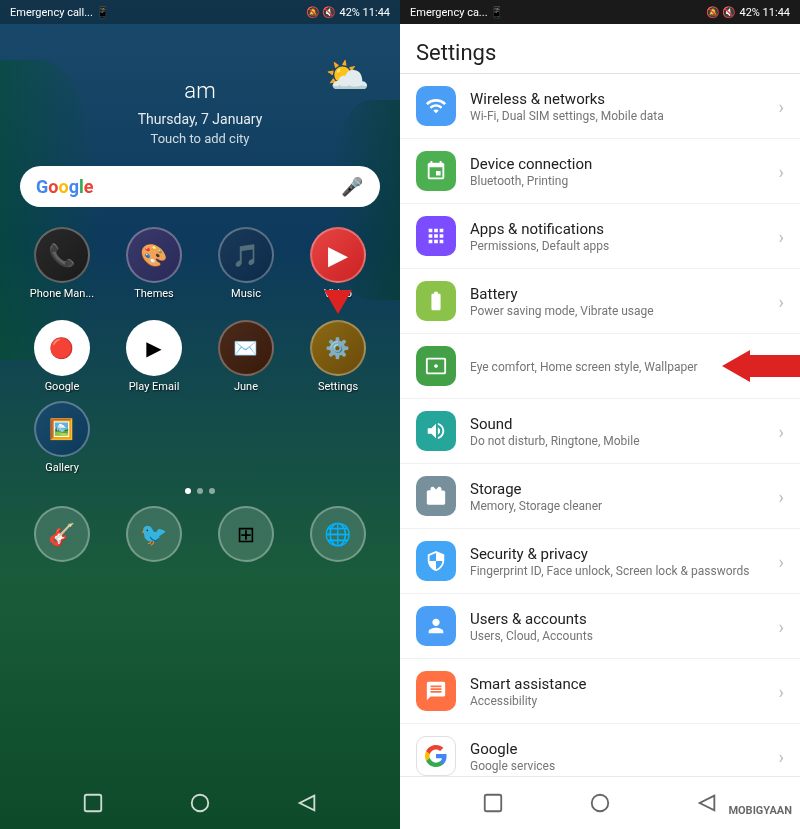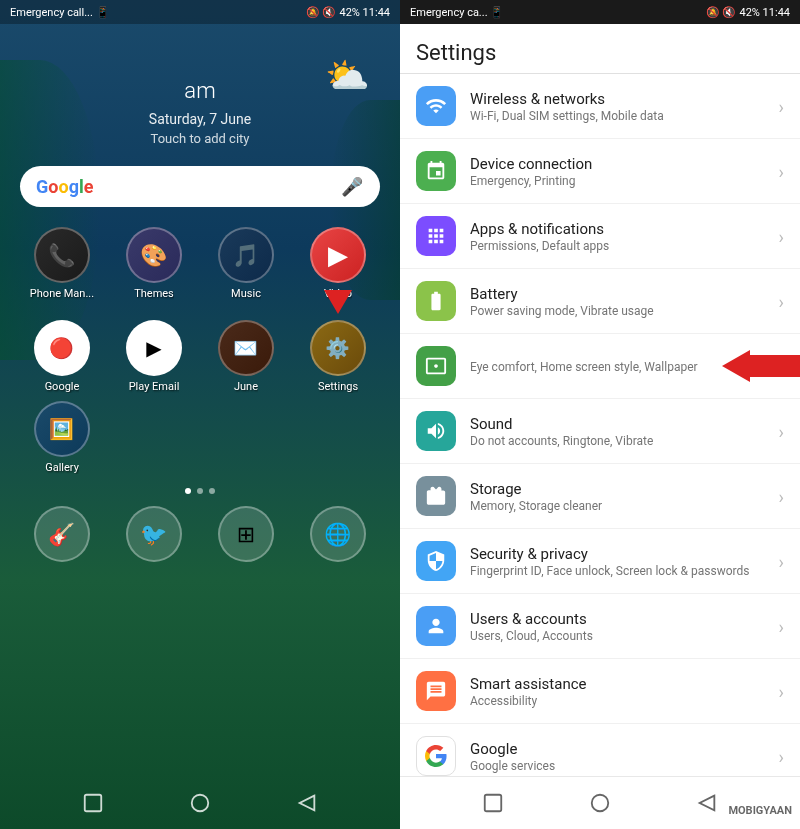--- a/index.html
+++ b/index.html
@@ -336,21 +336,21 @@
       <span>🔕</span>
       <span>🔇</span>
       <span>42% 11:44</span>
     </span>
   </div>
 
   <div class="time-section">
     <div style="display:flex; align-items:flex-start; justify-content:center; gap:4px;">
       <span class="time-am" style="margin-top:14px;">am</span>
     </div>
-    <div class="date-display">Saturday, 7 June</div>
+    <div class="date-display">Thursday, 7 January</div>
     <div class="touch-city">Touch to add city</div>
   </div>
 
   <div class="weather-icon">⛅</div>
 
   <div class="google-search">
     <div class="google-logo">
       <span>G</span><span>o</span><span>o</span><span>g</span><span>l</span><span>e</span>
     </div>
     <span class="mic-icon">🎤</span>
@@ -513,21 +513,21 @@
     </div>
 
     <div class="settings-item">
       <div class="settings-icon-wrap icon-bg-green">
         <svg class="svg-icon" viewBox="0 0 24 24">
             <path d="M17 12h-5v5h5v-5zM16 1v2H8V1H6v2H5c-1.11 0-1.99.9-1.99 2L3 19c0 1.1.89 2 2 2h14c1.1 0 2-.9 2-2V5c0-1.1-.9-2-2-2h-1V1h-2zm3 18H5V8h14v11z"></path>
           </svg>
       </div>
       <div class="settings-text">
         <div class="settings-name">Device connection</div>
-        <div class="settings-sub">Emergency, Printing</div>
+        <div class="settings-sub">Bluetooth, Printing</div>
       </div>
       <span class="settings-chevron">›</span>
     </div>
 
     <div class="settings-item">
       <div class="settings-icon-wrap icon-bg-purple">
         <svg class="svg-icon" viewBox="0 0 24 24">
             <path d="M4 8h4V4H4v4zm6 12h4v-4h-4v4zm-6 0h4v-4H4v4zm0-6h4v-4H4v4zm6 0h4v-4h-4v4zm6-10v4h4V4h-4zm-6 4h4V4h-4v4zm6 6h4v-4h-4v4zm0 6h4v-4h-4v4z"></path>
           </svg>
       </div>
@@ -570,21 +570,21 @@
     </div>
 
     <div class="settings-item">
       <div class="settings-icon-wrap icon-bg-teal">
         <svg class="svg-icon" viewBox="0 0 24 24">
             <path d="M3 9v6h4l5 5V4L7 9H3zm13.5 3c0-1.77-1.02-3.29-2.5-4.03v8.05c1.48-.73 2.5-2.25 2.5-4.02zM14 3.23v2.06c2.89.86 5 3.54 5 6.71s-2.11 5.85-5 6.71v2.06c4.01-.91 7-4.49 7-8.77s-2.99-7.86-7-8.77z"></path>
           </svg>
       </div>
       <div class="settings-text">
         <div class="settings-name">Sound</div>
-        <div class="settings-sub">Do not accounts, Ringtone, Vibrate</div>
+        <div class="settings-sub">Do not disturb, Ringtone, Mobile</div>
       </div>
       <span class="settings-chevron">›</span>
     </div>
 
     <div class="settings-item">
       <div class="settings-icon-wrap icon-bg-grey">
         <svg class="svg-icon" viewBox="0 0 24 24">
             <path d="M20 6h-2.18c.07-.44.18-.88.18-1.34C18 3.01 16.99 2 15.66 2c-.88 0-1.6.48-2.07 1.2L12 5.01 10.41 3.2C9.94 2.48 9.22 2 8.34 2 7.01 2 6 3.01 6 4.34c0 .46.11.9.18 1.34H4c-1.1 0-2 .9-2 2v12c0 1.1.9 2 2 2h16c1.1 0 2-.9 2-2V8c0-1.1-.9-2-2-2z"></path>
           </svg>
       </div>

